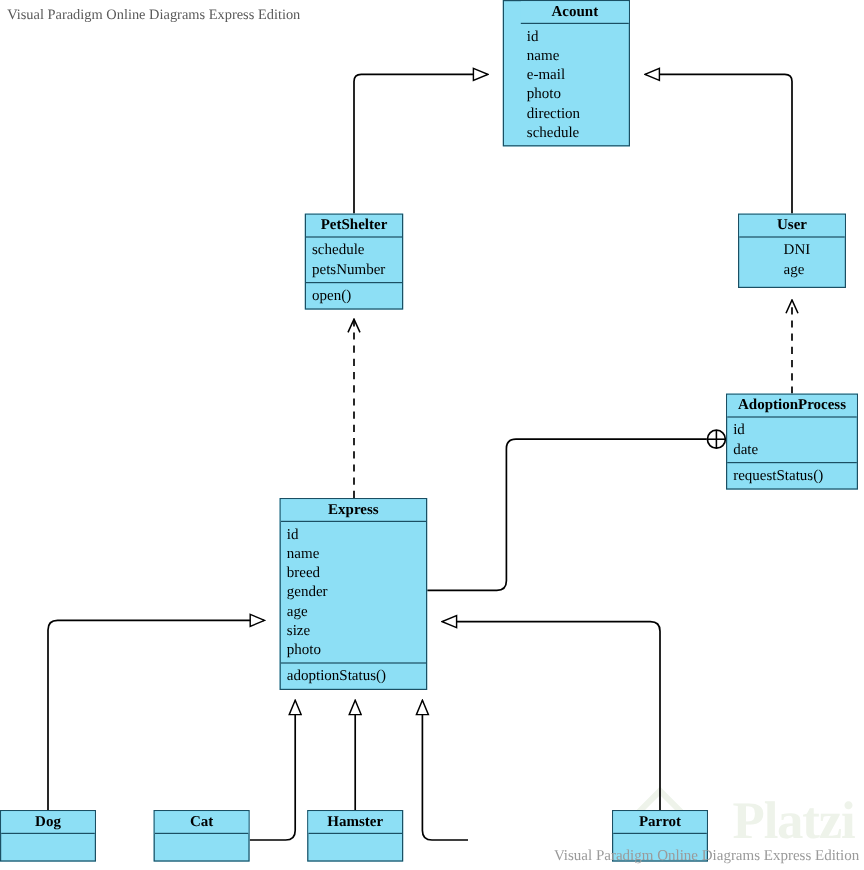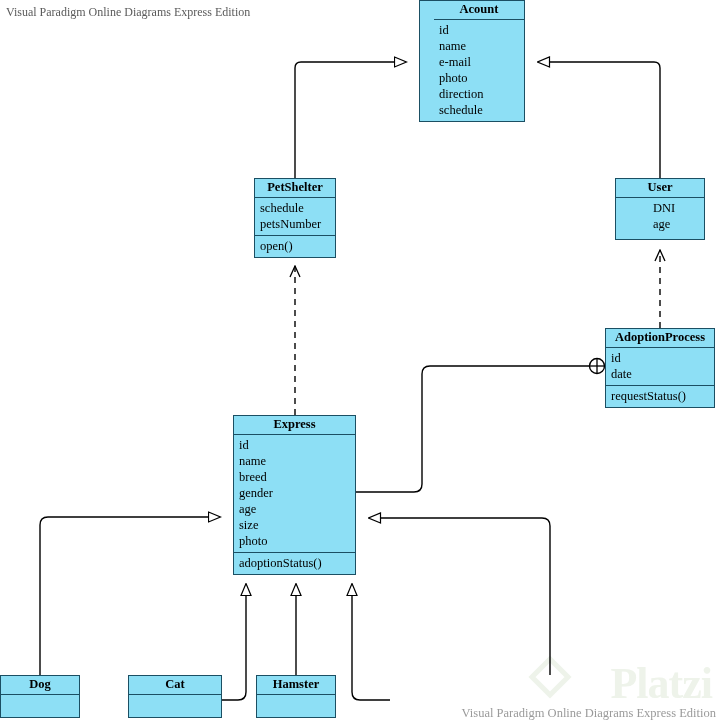--- a/index.html
+++ b/index.html
@@ -196,27 +196,31 @@
     <div class="uml-section">
       <div>adoptionStatus()</div>
     </div>
   </div>
 
   <div class="umlclass" style="left:0px; top:675px; width:80px;">
     <div class="uml-title">Dog</div>
     <div class="uml-section uml-empty"></div>
   </div>
 
-  <div class="umlclass" style="left:128px; top:675px; width:94px;">
+  <div class="umlclass" style="left:128px; top:675px; width:80px;">
     <div class="uml-title">Cat</div>
     <div class="uml-section uml-empty"></div>
   </div>
 
   <div class="umlclass" style="left:256px; top:675px; width:80px;">
     <div class="uml-title">Hamster</div>
     <div class="uml-section uml-empty"></div>
   </div>
 
 
+  <div class="umlclass" style="left:510px; top:675px; width:80px;">
+    <div class="uml-title">Parrot</div>
+    <div class="uml-section uml-empty"></div>
+  </div>
 
   <div class="vp-footer">Visual Paradigm Online Diagrams Express Edition</div>
 
 </div>
 
 </body></html>

